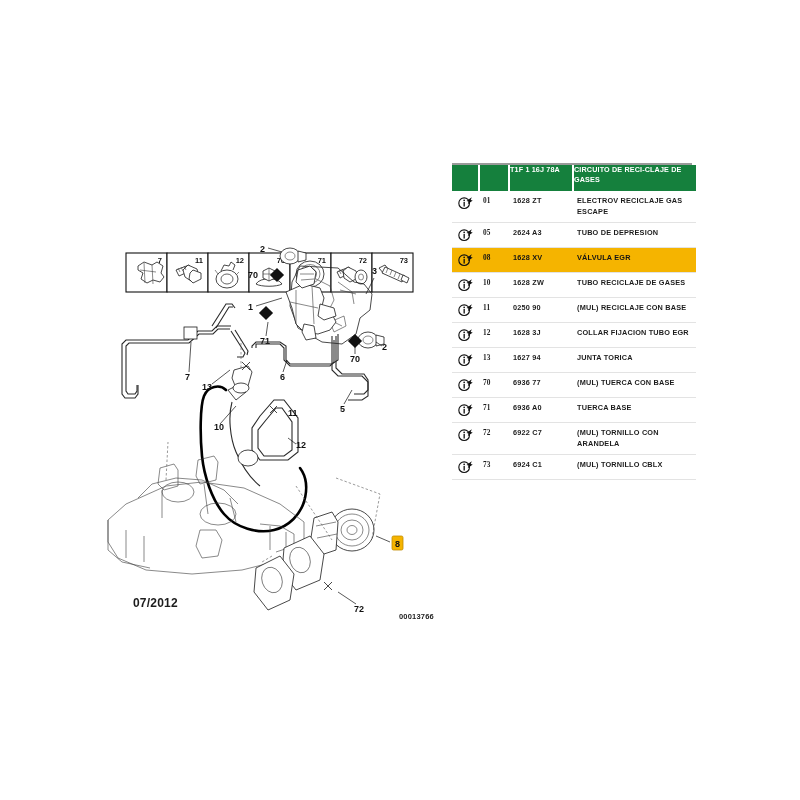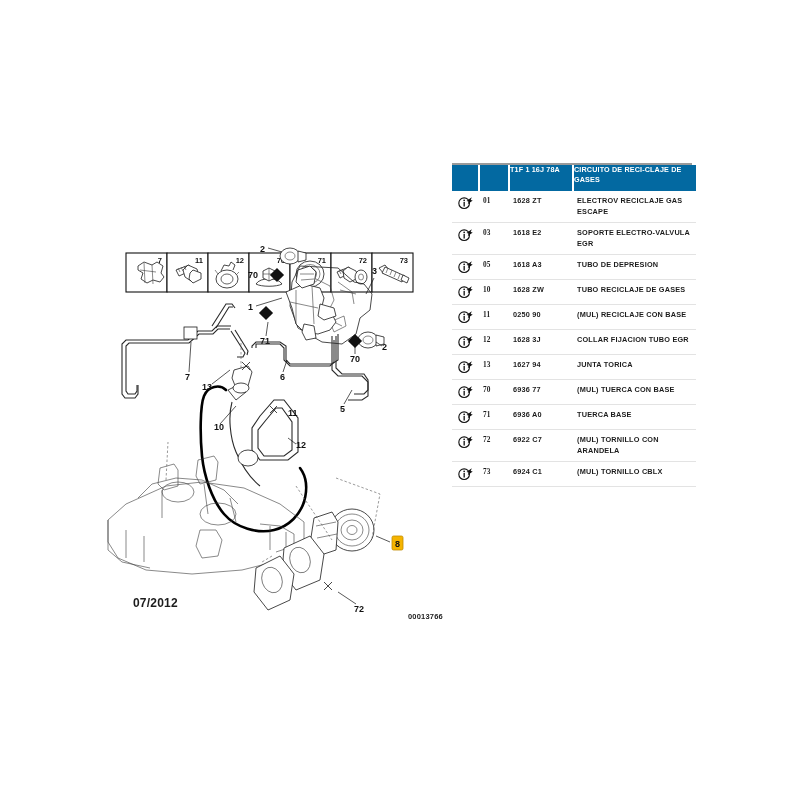--- a/index.html
+++ b/index.html
@@ -39,21 +39,21 @@
     width: 240px;
     table-layout: fixed;
   }
   table.parts-table td, table.parts-table th {
     padding: 0;
     vertical-align: top;
   }
 
   
   .hdr-row th {
-    background: #0369a1;
+    background: #15803d;
     color: #ffffff;
     font-size: 7.2px;
     font-weight: bold;
     line-height: 1.45;
     letter-spacing: .15px;
     text-align: left;
     padding: 5px 4px 5px 4px;
     border-right: 2px solid #ffffff;
     height: 26px;
   }
@@ -93,21 +93,20 @@
     letter-spacing: .2px;
   }
   #footer-docnum {
     position: absolute;
     left: 399px;
     top: 612px;
     font-size: 7.5px;
     font-weight: bold;
     color: #1c1c1c;
     letter-spacing: .2px;
-    margin-left: 9px;
   }
 
   .dg-label { font: bold 9px "Liberation Sans", sans-serif; fill: #111; }
   .dg-legend-num { font: bold 7.5px "Liberation Sans", sans-serif; fill: #111; }
   .ln { fill: none; stroke: #1a1a1a; stroke-width: 0.8; }
   .ln-thin { fill: none; stroke: #3a3a3a; stroke-width: 0.6; }
   .ln-thick { fill: none; stroke: #000; stroke-width: 2.6; stroke-linecap: round; stroke-linejoin: round; }
   .ln-tube { fill: none; stroke: #2a2a2a; stroke-width: 1.1; }
   .leader { fill: none; stroke: #111; stroke-width: 0.7; }
   .leader-dash { fill: none; stroke: #555; stroke-width: 0.6; stroke-dasharray: 2.5 2; }
@@ -362,34 +361,34 @@
           <td class="c-ref">1628 ZT</td>
           <td class="c-desc">ELECTROV RECICLAJE GAS ESCAPE</td>
         </tr>
         <tr class="part-row">
           <td class="c-icon"><svg class="info-icon" viewBox="0 0 20 18" xmlns="http://www.w3.org/2000/svg" aria-hidden="true">
               <circle cx="8.2" cy="9.3" r="7.1" fill="none" stroke="#111" stroke-width="1.5"></circle>
               <circle cx="8.2" cy="5.4" r="1.15" fill="#111"></circle>
               <rect x="7.35" y="7.6" width="1.75" height="6.1" fill="#111"></rect>
               <path d="M11.3 6.4 L18.4 1.2 L16.9 5.1 L19.6 5.6 L12.9 10.6 L14.2 6.9 Z" fill="#111"></path>
             </svg></td>
-          <td class="c-pos">03</td>
-          <td class="c-ref">1618 E2</td>
-          <td class="c-desc">SOPORTE ELECTRO-VALVULA EGR</td>
-        </tr>
-        <tr class="part-row">
-          <td class="c-icon"><svg class="info-icon" viewBox="0 0 20 18" xmlns="http://www.w3.org/2000/svg" aria-hidden="true">
-              <circle cx="8.2" cy="9.3" r="7.1" fill="none" stroke="#111" stroke-width="1.5"></circle>
-              <circle cx="8.2" cy="5.4" r="1.15" fill="#111"></circle>
-              <rect x="7.35" y="7.6" width="1.75" height="6.1" fill="#111"></rect>
-              <path d="M11.3 6.4 L18.4 1.2 L16.9 5.1 L19.6 5.6 L12.9 10.6 L14.2 6.9 Z" fill="#111"></path>
-            </svg></td>
           <td class="c-pos">05</td>
-          <td class="c-ref">1618 A3</td>
+          <td class="c-ref">2624 A3</td>
           <td class="c-desc">TUBO DE DEPRESION</td>
+        </tr>
+        <tr class="part-row highlight">
+          <td class="c-icon"><svg class="info-icon" viewBox="0 0 20 18" xmlns="http://www.w3.org/2000/svg" aria-hidden="true">
+              <circle cx="8.2" cy="9.3" r="7.1" fill="none" stroke="#111" stroke-width="1.5"></circle>
+              <circle cx="8.2" cy="5.4" r="1.15" fill="#111"></circle>
+              <rect x="7.35" y="7.6" width="1.75" height="6.1" fill="#111"></rect>
+              <path d="M11.3 6.4 L18.4 1.2 L16.9 5.1 L19.6 5.6 L12.9 10.6 L14.2 6.9 Z" fill="#111"></path>
+            </svg></td>
+          <td class="c-pos">08</td>
+          <td class="c-ref">1628 XV</td>
+          <td class="c-desc">VÁLVULA EGR</td>
         </tr>
         <tr class="part-row">
           <td class="c-icon"><svg class="info-icon" viewBox="0 0 20 18" xmlns="http://www.w3.org/2000/svg" aria-hidden="true">
               <circle cx="8.2" cy="9.3" r="7.1" fill="none" stroke="#111" stroke-width="1.5"></circle>
               <circle cx="8.2" cy="5.4" r="1.15" fill="#111"></circle>
               <rect x="7.35" y="7.6" width="1.75" height="6.1" fill="#111"></rect>
               <path d="M11.3 6.4 L18.4 1.2 L16.9 5.1 L19.6 5.6 L12.9 10.6 L14.2 6.9 Z" fill="#111"></path>
             </svg></td>
           <td class="c-pos">10</td>
           <td class="c-ref">1628 ZW</td>

